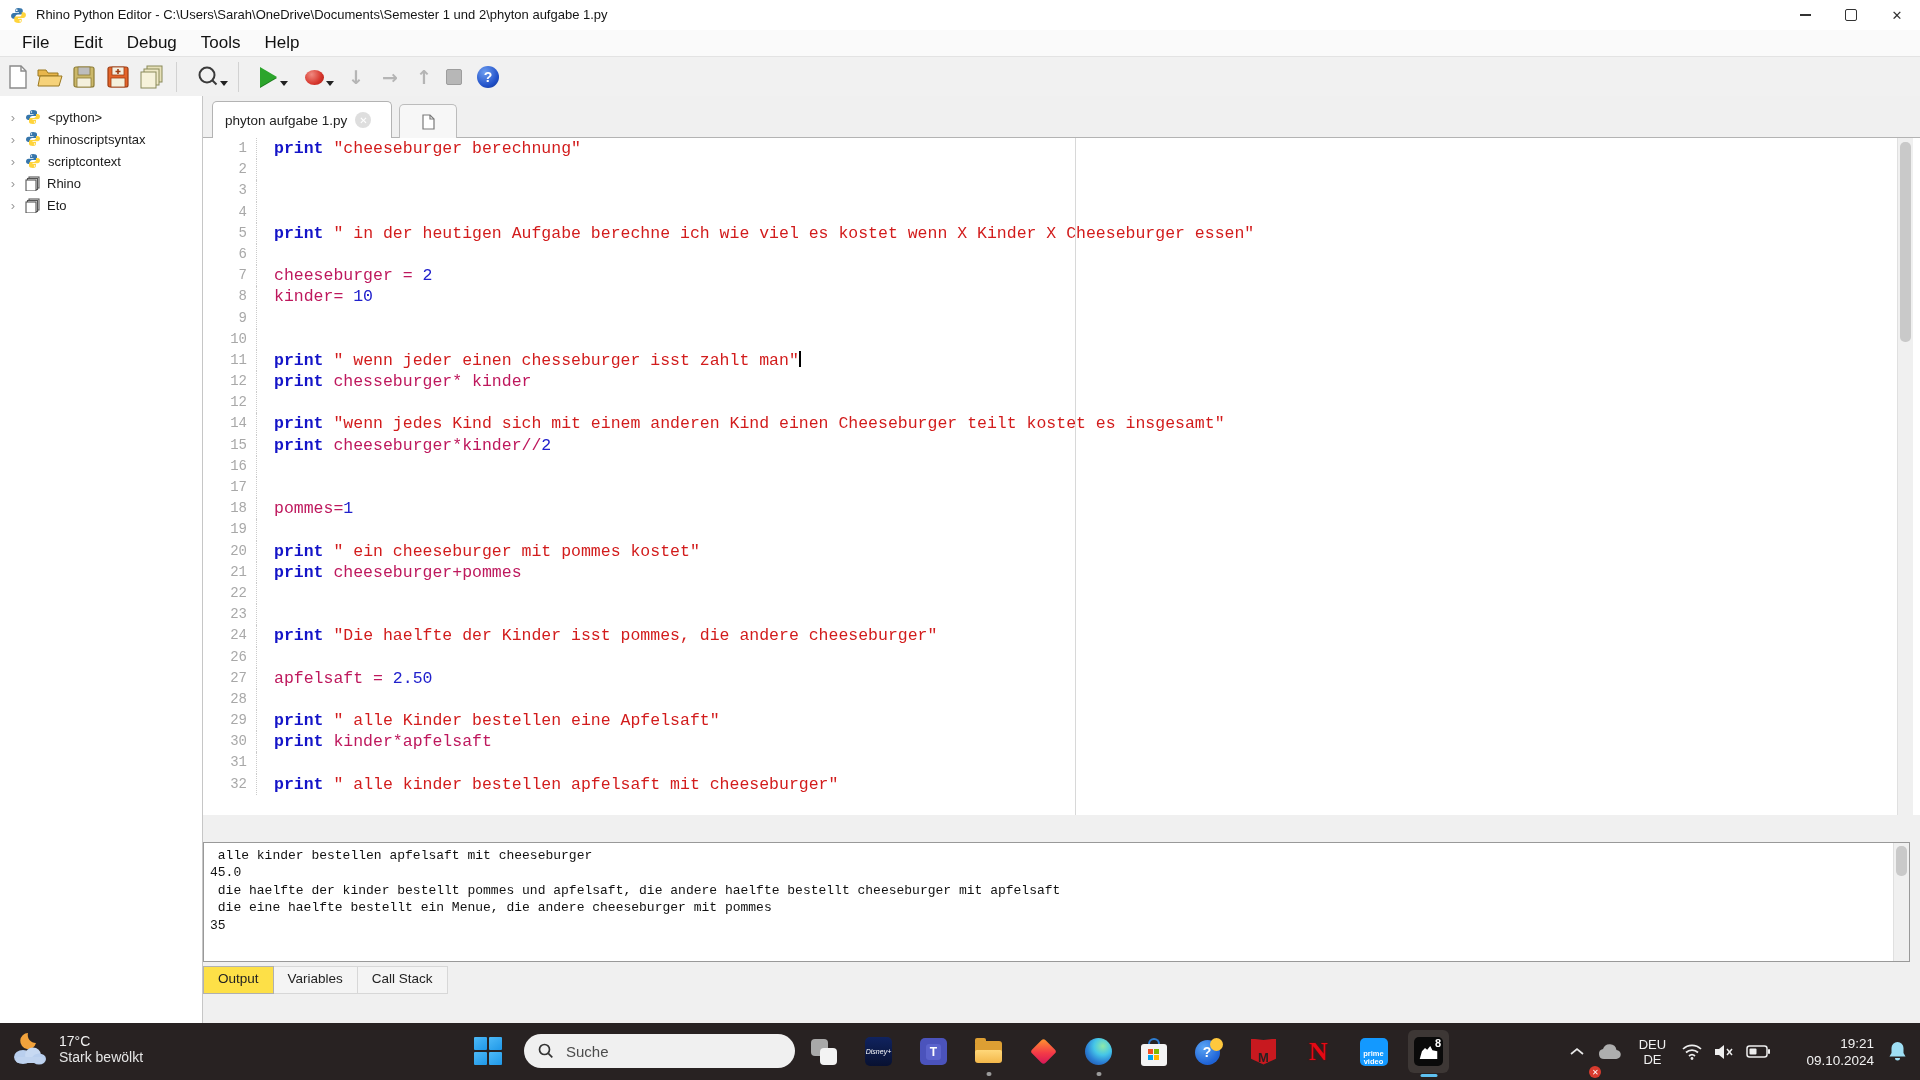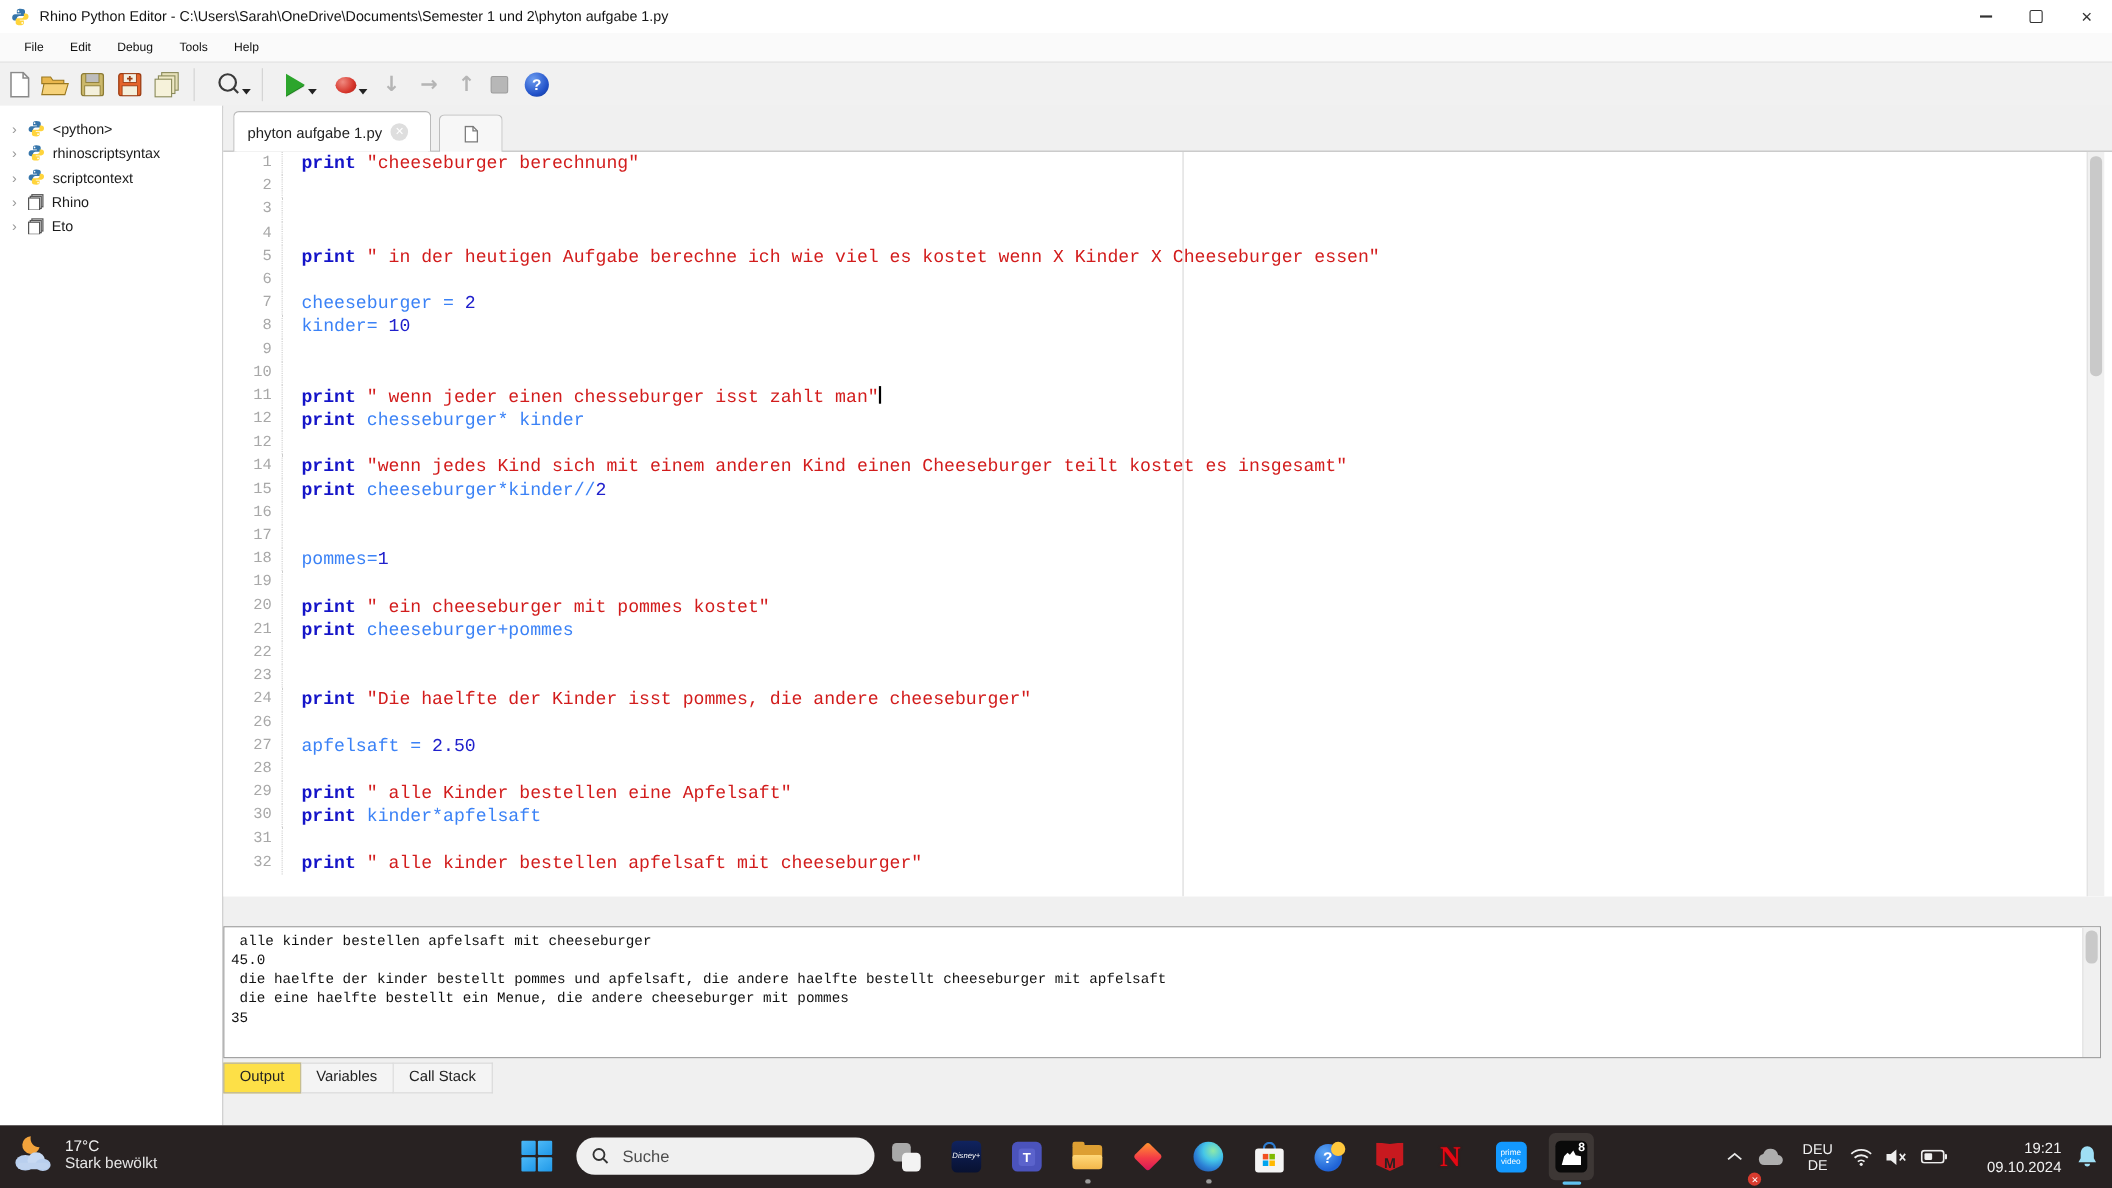--- a/index.html
+++ b/index.html
@@ -10,21 +10,21 @@
   
   #titlebar{left:0;top:0;width:1920px;height:30px;background:#fff;border-bottom:1px solid #ececec;}
   #title-text{left:36px;top:0;height:30px;line-height:30px;font-size:13px;color:#151515;}
   .wc{width:46px;height:30px;display:flex;align-items:center;justify-content:center;color:#333;}
   #btn-min{right:92px;top:0;} #btn-max{right:46px;top:0;} #btn-close{right:0;top:0;font-size:13px;}
   #btn-min i{display:block;width:11px;height:1.4px;background:#333;}
   #btn-max i{display:block;width:10px;height:10px;border:1.2px solid #333;border-radius:2px;}
 
   
   #menubar{left:0;top:30px;width:1920px;height:26px;background:#fafafa;display:flex;align-items:center;padding-left:10px;box-sizing:border-box;}
-  .menu-item{padding:0 12px;font-size:11px;color:#111;height:26px;line-height:26px;}
+  .menu-item{padding:0 12px;font-size:17px;color:#111;height:26px;line-height:26px;}
 
   
   #toolbar{left:0;top:56px;width:1920px;height:40px;background:#f1f1f1;border-top:1px solid #e3e3e3;border-bottom:1px solid #dcdcdc;}
   .tbi{position:absolute;top:6px;width:28px;height:28px;display:flex;align-items:center;justify-content:center;}
   .tb-sep{position:absolute;top:5px;width:1px;height:30px;background:#d2d2d2;}
   .caret-down{width:0;height:0;border-left:4px solid transparent;border-right:4px solid transparent;border-top:5px solid #222;position:absolute;top:18px;}
   .play-tri{width:0;height:0;border-top:10px solid transparent;border-bottom:10px solid transparent;border-left:17px solid #2ca52c;filter:drop-shadow(0 1px 0 #1c7a1c);}
   .rec-dot{width:19px;height:15px;border-radius:50%;background:radial-gradient(circle at 35% 30%,#f08a80,#d6352b 60%,#a51d15);}
   .gray-arrow{font-size:19px;font-weight:bold;color:#b5b5b5;font-family:"DejaVu Sans",sans-serif;}
   .gray-square{width:14px;height:14px;background:#b7b7b7;border:1px solid #9d9d9d;border-radius:2px;}
@@ -44,21 +44,21 @@
 
   
   #editor{left:203px;top:138px;width:1717px;height:677px;background:#fff;overflow:hidden;}
   #margin-guide{left:872px;top:0;width:1px;height:677px;background:#d8d8d8;}
   .code-line{display:flex;height:21.2px;line-height:21.2px;font-family:"Liberation Mono",monospace;font-size:16.5px;white-space:pre;}
   .ln{flex:0 0 54px;width:54px;text-align:right;padding-right:9px;box-sizing:border-box;color:#a8a8a8;font-size:14px;border-right:1px dotted #cbcbcb;}
   .lc{padding-left:17px;}
   .tok-kw{color:#1414c8;font-weight:bold;}
   .tok-str{color:#d21c1c;}
   .tok-num{color:#2020cc;}
-  .tok-pl{color:#3b82f6;}
+  .tok-pl{color:#be185d;}
   .type-caret{display:inline-block;width:2px;height:16px;background:#000;vertical-align:-2px;}
   .vscroll{position:absolute;width:15px;background:#f0f0f0;border-left:1px solid #e0e0e0;}
   .vthumb{position:absolute;left:2px;width:11px;background:#c9c9c9;border-radius:5px;}
 
   
   #output-panel{left:203px;top:842px;width:1707px;height:120px;background:#fff;border:1px solid #999;box-sizing:border-box;overflow:hidden;}
   .out-line{font-family:"Liberation Mono",monospace;font-size:13px;line-height:17.4px;color:#111;white-space:pre;padding-left:6px;}
   #output-lines{padding-top:4px;}
   #output-tabs{left:203px;top:966px;height:28px;display:flex;}
   .btab{padding:4px 14px;font-size:13.5px;color:#222;background:#f4f4f4;border:1px solid #d7d7d7;border-left:none;}
@@ -99,21 +99,21 @@
   .store-handle{position:absolute;left:7px;top:0;width:12px;height:9px;border:2.5px solid #2d7dd2;border-bottom:none;border-radius:6px 6px 0 0;box-sizing:border-box;}
   .store-body{position:absolute;left:0;top:6px;width:26px;height:22px;background:#f4f4f4;border-radius:3px;display:flex;align-items:center;justify-content:center;}
   .store-grid{display:grid;grid-template-columns:5px 5px;grid-template-rows:5px 5px;gap:1px;}
   .store-grid i:nth-child(1){background:#f25022;} .store-grid i:nth-child(2){background:#7fba00;}
   .store-grid i:nth-child(3){background:#00a4ef;} .store-grid i:nth-child(4){background:#ffb900;}
   .help-wrap{position:relative;width:28px;height:28px;}
   .help-circ{position:absolute;left:0;top:2px;width:25px;height:25px;border-radius:50%;background:radial-gradient(circle at 35% 30%,#5aa5f5,#1f63d6 70%);color:#fff;font-weight:bold;font-size:14px;display:flex;align-items:center;justify-content:center;}
   .help-badge{position:absolute;right:0;top:0;width:13px;height:13px;border-radius:50%;background:#ffc83d;}
   .mcafee{width:25px;height:26px;background:#c8191f;clip-path:polygon(50% 6%,100% 0,100% 78%,50% 100%,0 78%,0 0);display:flex;align-items:flex-end;justify-content:center;color:#282222;font-weight:bold;font-size:13px;}
   .netflix{color:#e50914;font-size:26px;font-weight:bold;font-family:"Liberation Serif",serif;text-shadow:0 0 2px #7e0308;}
-  .prime{width:28px;height:28px;background:#1399ff;color:#fff;font-size:7.5px;font-weight:normal;line-height:8px;}
+  .prime{width:28px;height:28px;background:#1399ff;color:#fff;font-size:7.5px;font-weight:bold;line-height:8px;align-items:flex-end;}
   .rhino-tile{position:relative;width:29px;height:29px;background:#0a0a0a;border-radius:5px;display:flex;align-items:center;justify-content:center;}
   .rhino-8{position:absolute;right:2px;top:0px;color:#fff;font-size:11px;font-weight:bold;}
 
   #tray{right:0;top:0;height:57px;position:absolute;display:flex;align-items:center;}
   .tray-item{display:flex;align-items:center;justify-content:center;height:57px;}
   #lang-block{width:44px;text-align:center;font-size:13px;line-height:15px;color:#f0f0f0;}
   #clock-block{text-align:right;font-size:13.5px;line-height:17px;color:#f2f2f2;margin-left:30px;}
   .badge-x{position:absolute;left:-3px;bottom:2px;width:12px;height:12px;border-radius:50%;background:#d83b2e;color:#fff;font-size:8px;display:flex;align-items:center;justify-content:center;}
 </style>
 </head>

